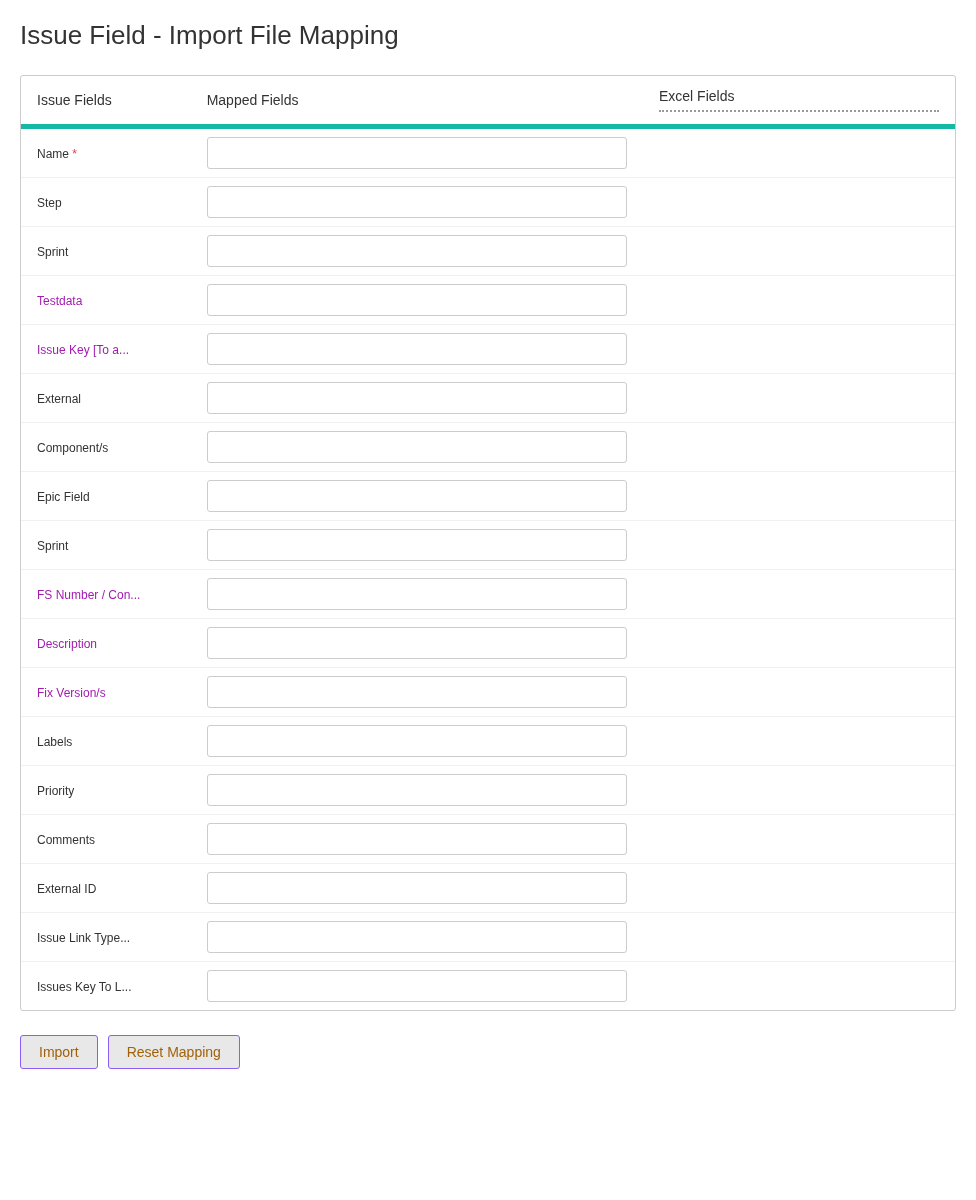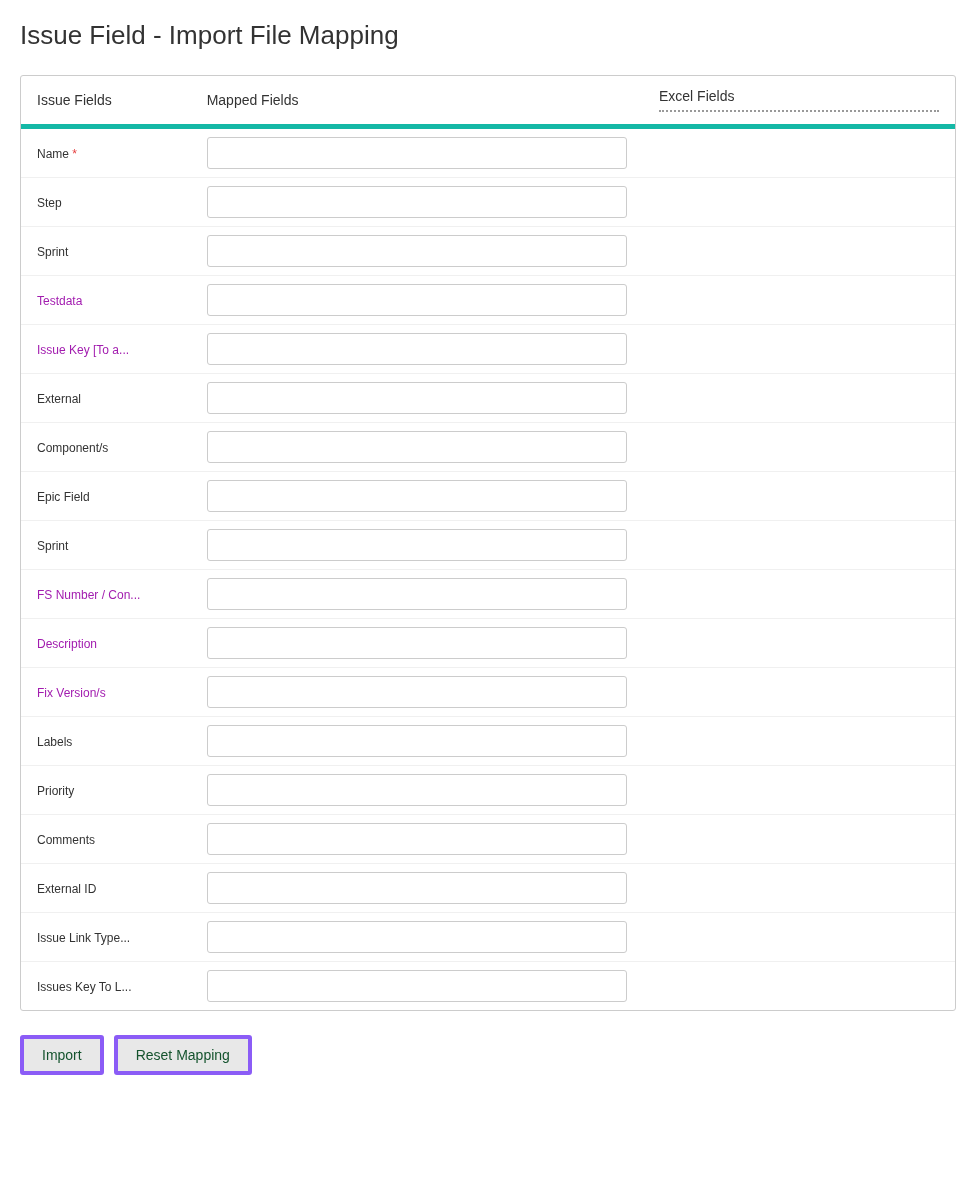--- a/index.html
+++ b/index.html
@@ -105,24 +105,24 @@
     }
 
     .footer-buttons {
       display: flex;
       gap: 10px;
       margin-top: 8px;
     }
 
     .btn {
       padding: 8px 18px;
-      border: 4px solid #8b5cf6;
+      border: 1px solid #8b5cf6;
       border-radius: 3px;
       background: #e8e8e8;
-      color: #14532d;
+      color: #a16207;
       font-size: 14px;
       cursor: pointer;
     }
   </style>
 </head>
 <body>
 
 <h1 class="page-title">Issue Field - Import File Mapping</h1>
 
 <div class="main-container">

